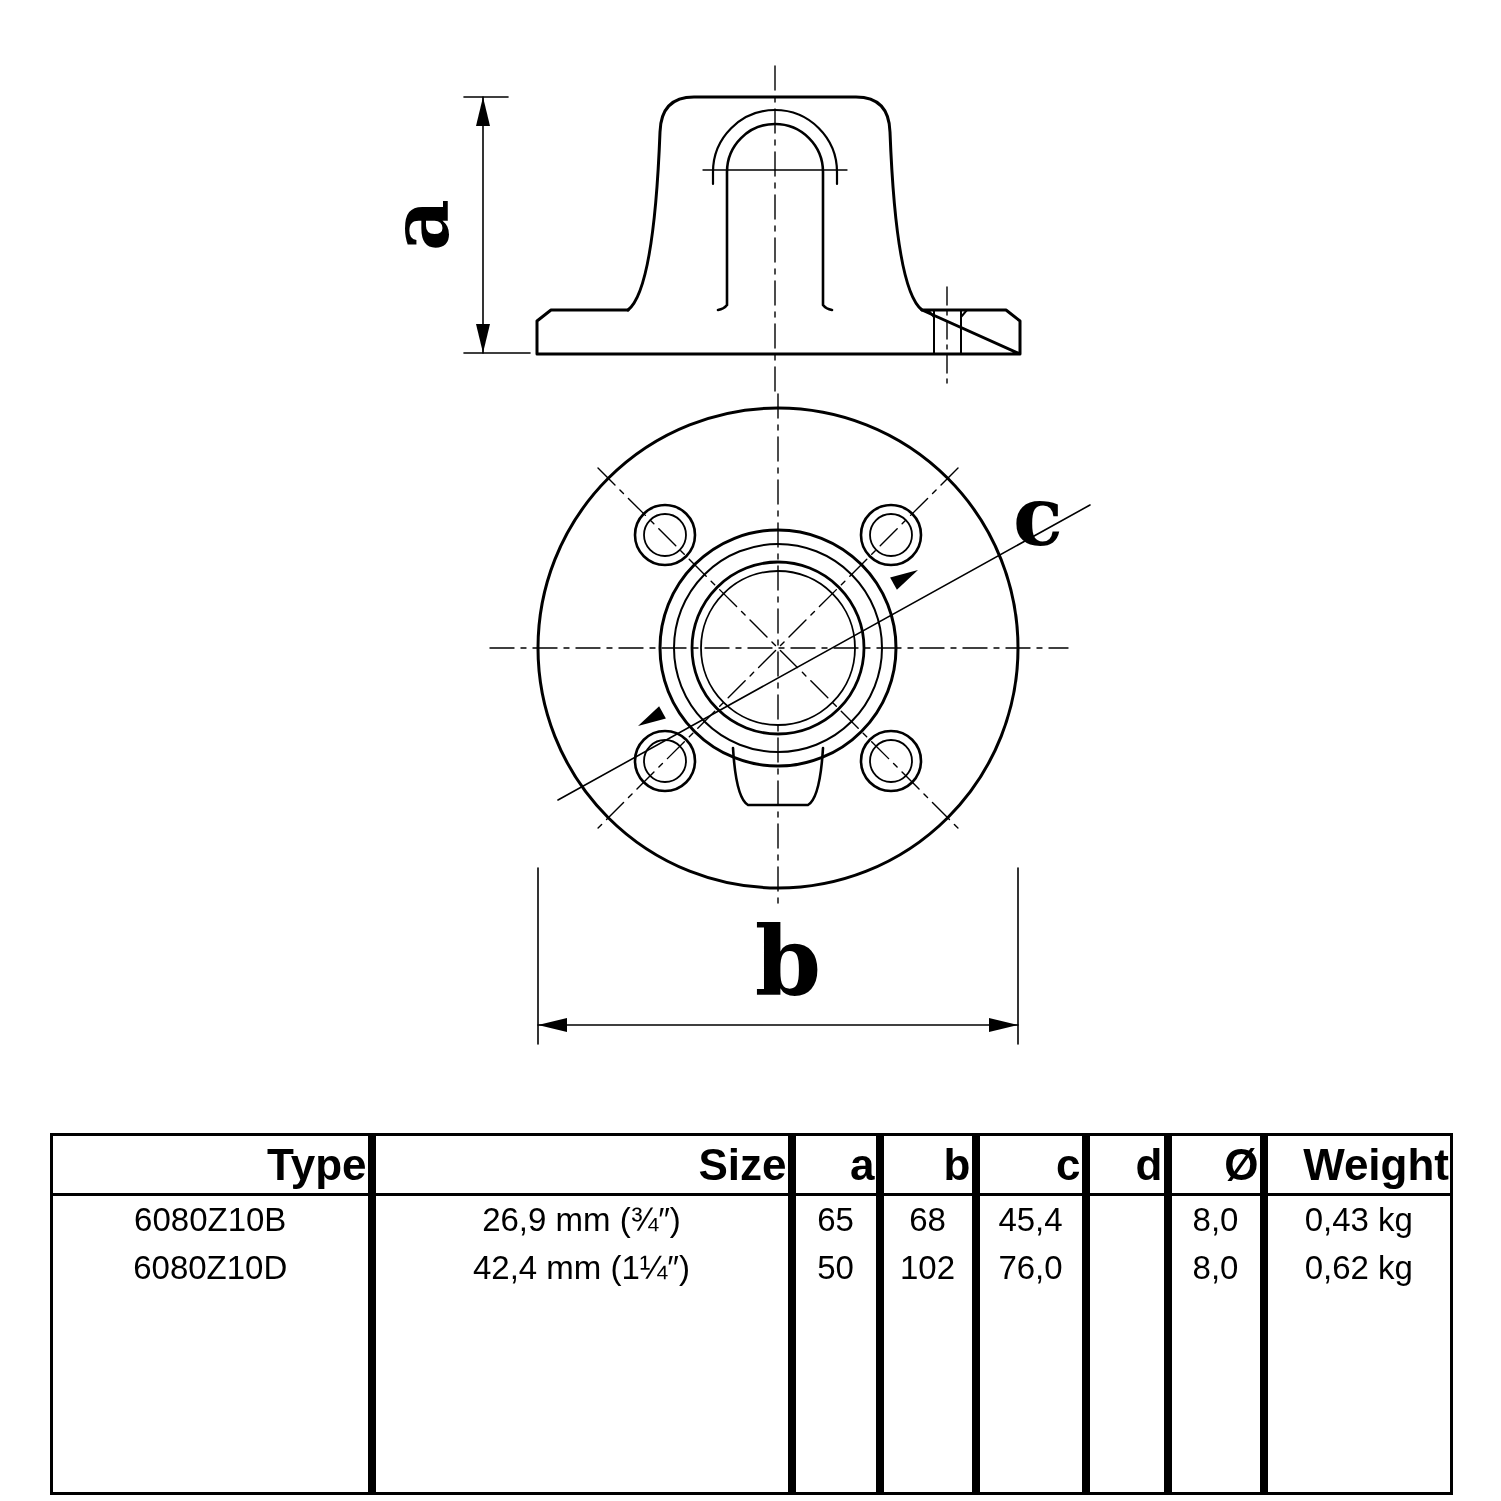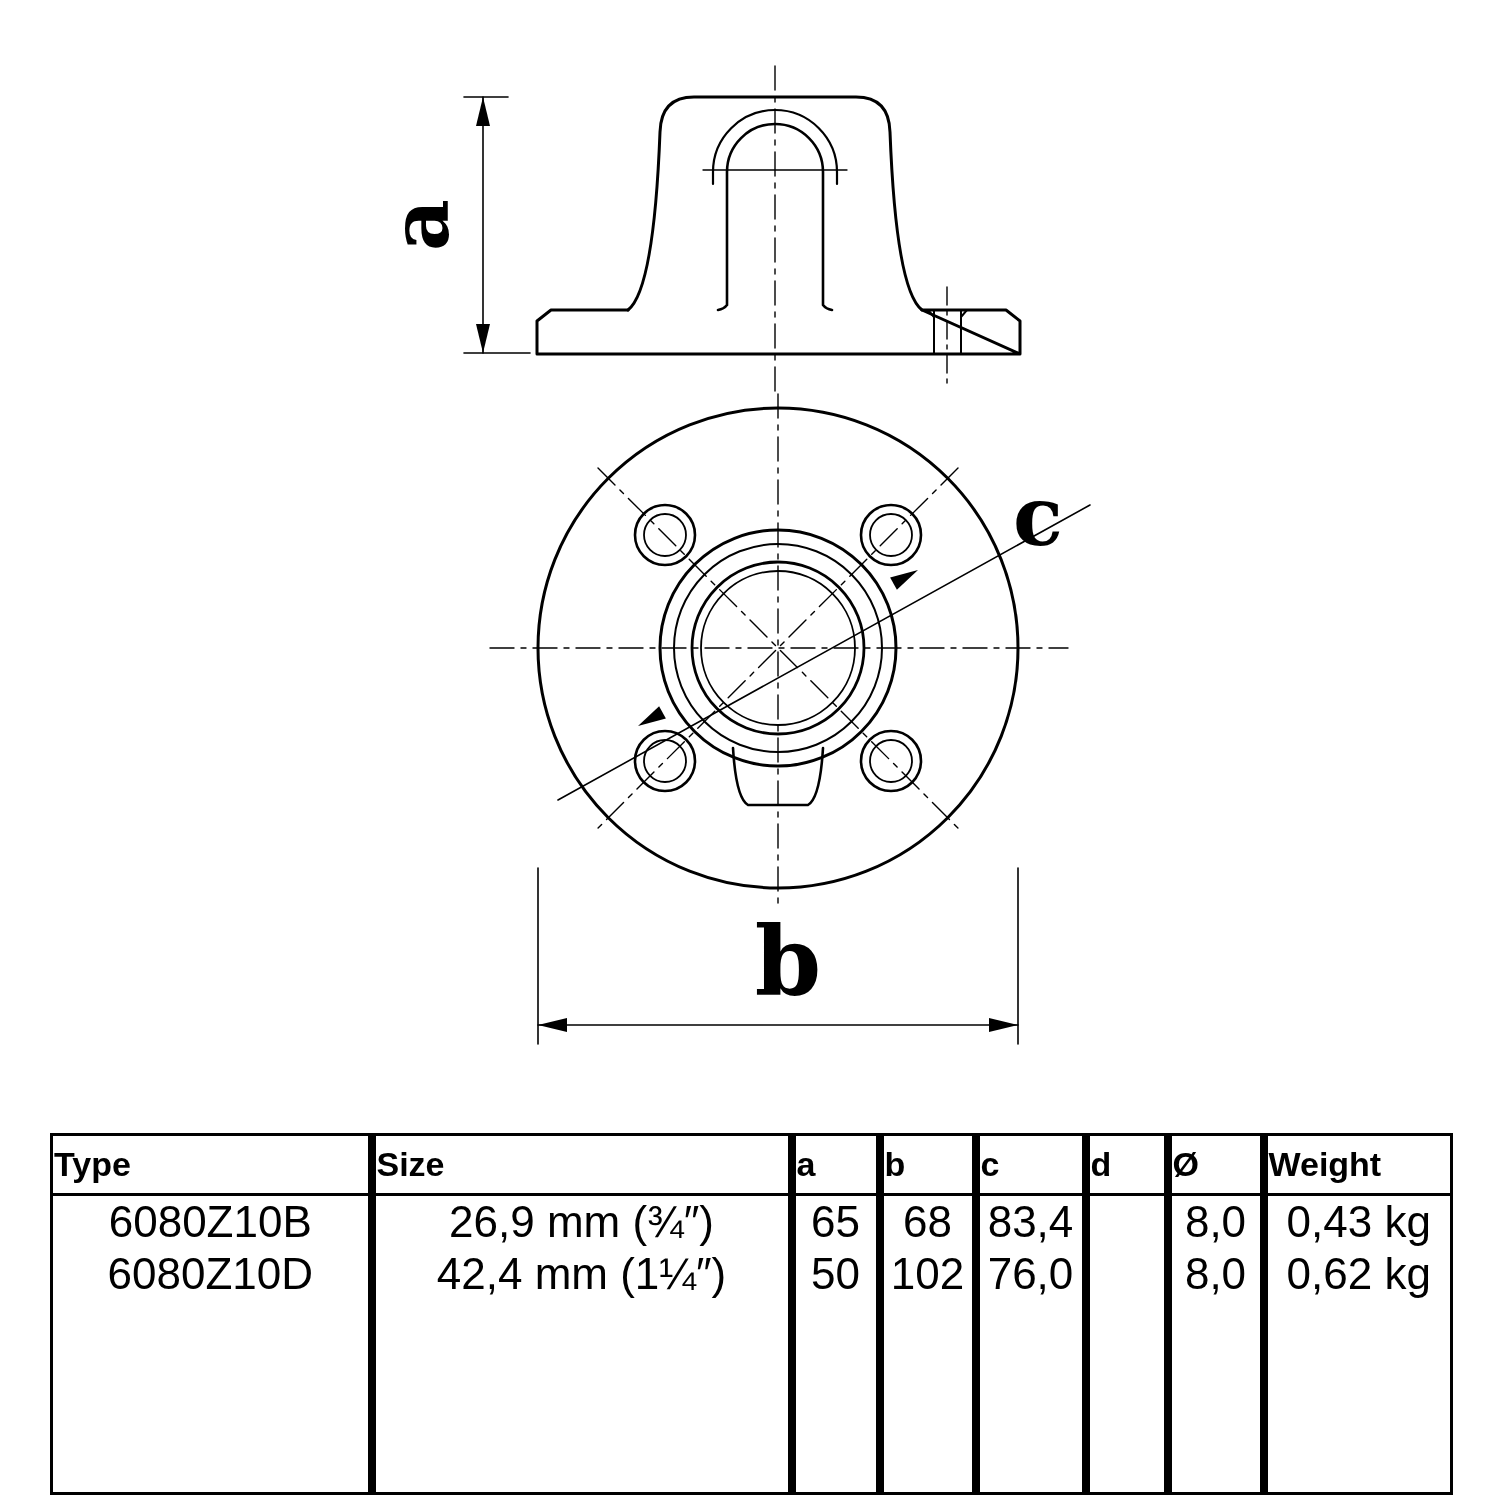--- a/index.html
+++ b/index.html
@@ -4,23 +4,23 @@
 <style>
   html,body{margin:0;padding:0;background:#ffffff;}
   body{width:1501px;height:1501px;position:relative;overflow:hidden;
        font-family:"Liberation Sans",sans-serif;color:#000;}
   #drawing{position:absolute;left:0;top:0;}
   .dimlabel{font-family:"DejaVu Serif","Liberation Serif",serif;font-weight:bold;fill:#000;}
   #spec-table-wrap{position:absolute;left:50px;top:1133px;width:1400px;height:362px;}
   table.spec{border-collapse:collapse;width:100%;height:100%;table-layout:fixed;
              font-family:"Liberation Sans",sans-serif;}
   table.spec{border:3px solid #000;}
-  table.spec th{border-bottom:3px solid #000;font-size:34px;font-weight:bold;
-                height:55px;text-align:left;vertical-align:middle;}
-  table.spec td{font-size:44px;text-align:center;vertical-align:middle;height:46px;
+  table.spec th{border-bottom:3px solid #000;font-size:44px;font-weight:bold;
+                height:55px;text-align:right;vertical-align:middle;}
+  table.spec td{font-size:33px;text-align:center;vertical-align:middle;height:46px;
                 white-space:nowrap;}
   table.spec th + th, table.spec td + td{border-left:8px solid #000000;}
   tr.filler td{height:auto;}
   col.c-type{width:320px;} col.c-size{width:420px;} col.c-a{width:88px;}
   col.c-b{width:96px;} col.c-c{width:110px;} col.c-d{width:82px;}
   col.c-dia{width:96px;} col.c-weight{width:188px;}
 </style>
 </head>
 <body>
 
@@ -130,21 +130,21 @@
         <th>Ø</th>
         <th>Weight</th>
       </tr>
     </thead>
     <tbody>
       <tr>
         <td>6080Z10B</td>
         <td>26,9 mm (¾″)</td>
         <td>65</td>
         <td>68</td>
-        <td>83,4</td>
+        <td>45,4</td>
         <td></td>
         <td>8,0</td>
         <td>0,43 kg</td>
       </tr>
       <tr>
         <td>6080Z10D</td>
         <td>42,4 mm (1¼″)</td>
         <td>50</td>
         <td>102</td>
         <td>76,0</td>

